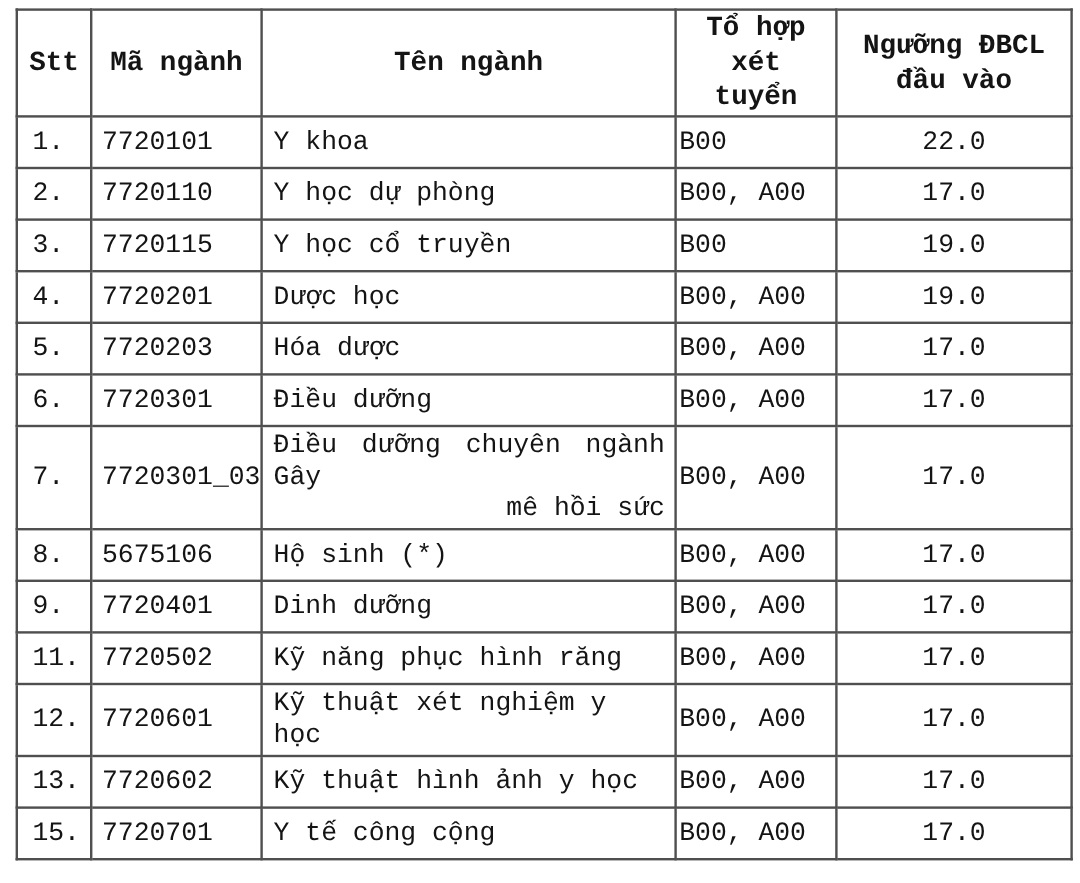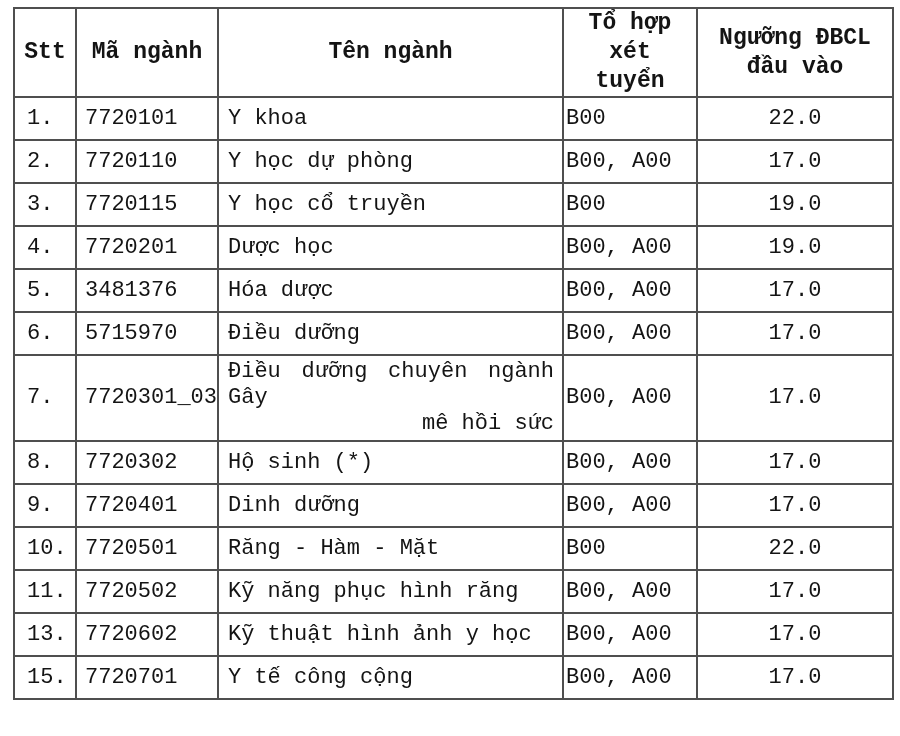--- a/index.html
+++ b/index.html
@@ -113,67 +113,67 @@
         </tr>
         <tr>
           <td class="col-stt">4.</td>
           <td class="col-code">7720201</td>
           <td class="col-name">Dược học</td>
           <td class="col-combo">B00, A00</td>
           <td class="col-threshold">19.0</td>
         </tr>
         <tr>
           <td class="col-stt">5.</td>
-          <td class="col-code">3481376</td>
+          <td class="col-code">7720203</td>
           <td class="col-name">Hóa dược</td>
           <td class="col-combo">B00, A00</td>
           <td class="col-threshold">17.0</td>
         </tr>
         <tr>
           <td class="col-stt">6.</td>
-          <td class="col-code">5715970</td>
+          <td class="col-code">7720301</td>
           <td class="col-name">Điều dưỡng</td>
           <td class="col-combo">B00, A00</td>
           <td class="col-threshold">17.0</td>
         </tr>
         <tr>
           <td class="col-stt">7.</td>
           <td class="col-code">7720301_03</td>
           <td class="col-name">
             <span class="jline">Điều dưỡng chuyên ngành Gây</span>
             <span class="pline">mê hồi sức</span>
           </td>
           <td class="col-combo">B00, A00</td>
           <td class="col-threshold">17.0</td>
         </tr>
         <tr>
           <td class="col-stt">8.</td>
-          <td class="col-code">7720302</td>
+          <td class="col-code">5675106</td>
           <td class="col-name">Hộ sinh (*)</td>
           <td class="col-combo">B00, A00</td>
           <td class="col-threshold">17.0</td>
         </tr>
         <tr>
           <td class="col-stt">9.</td>
           <td class="col-code">7720401</td>
           <td class="col-name">Dinh dưỡng</td>
           <td class="col-combo">B00, A00</td>
           <td class="col-threshold">17.0</td>
         </tr>
         <tr>
-          <td class="col-stt">10.</td>
-          <td class="col-code">7720501</td>
-          <td class="col-name">Răng - Hàm - Mặt</td>
-          <td class="col-combo">B00</td>
-          <td class="col-threshold">22.0</td>
-        </tr>
-        <tr>
           <td class="col-stt">11.</td>
           <td class="col-code">7720502</td>
           <td class="col-name">Kỹ năng phục hình răng</td>
+          <td class="col-combo">B00, A00</td>
+          <td class="col-threshold">17.0</td>
+        </tr>
+        <tr>
+          <td class="col-stt">12.</td>
+          <td class="col-code">7720601</td>
+          <td class="col-name">Kỹ thuật xét nghiệm y học</td>
           <td class="col-combo">B00, A00</td>
           <td class="col-threshold">17.0</td>
         </tr>
         <tr>
           <td class="col-stt">13.</td>
           <td class="col-code">7720602</td>
           <td class="col-name">Kỹ thuật hình ảnh y học</td>
           <td class="col-combo">B00, A00</td>
           <td class="col-threshold">17.0</td>
         </tr>

